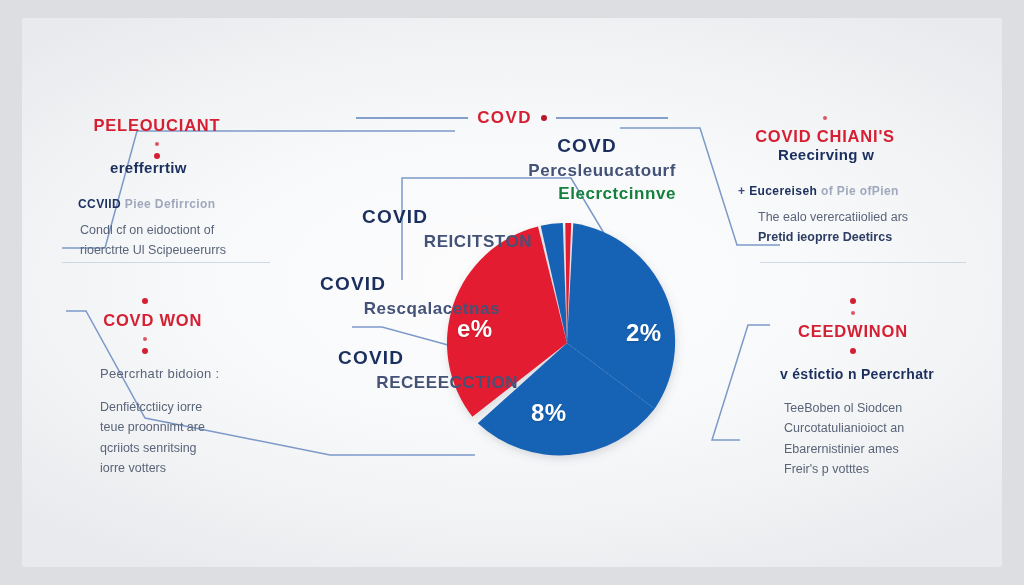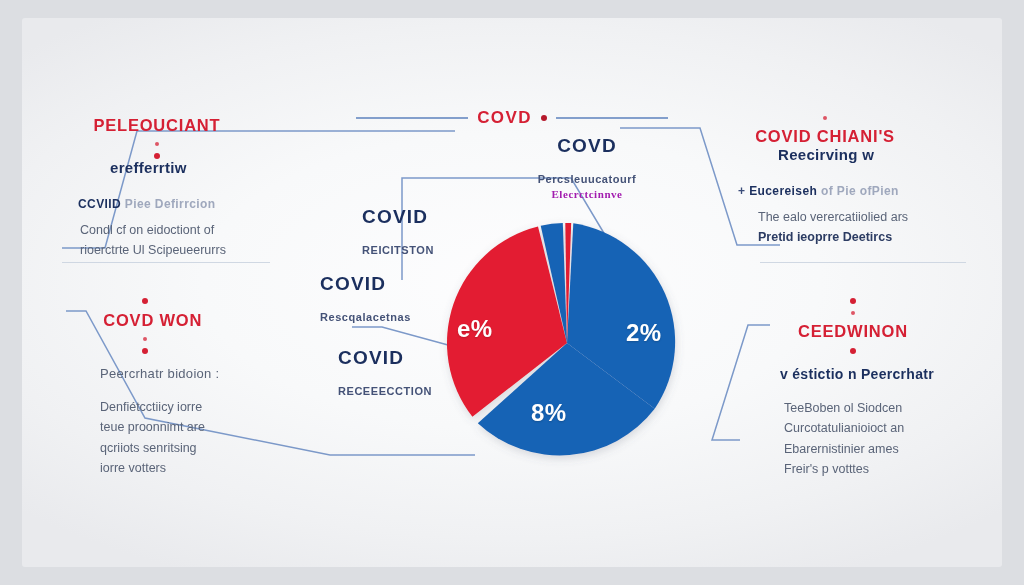--- a/index.html
+++ b/index.html
@@ -98,26 +98,27 @@
   
   .callout { position: absolute; }
   .callout .c-title {
     font-size: 19px;
     font-weight: bold;
     color: #1b2f5e;
     letter-spacing: 1.2px;
     line-height: 1.05;
   }
   .callout .c-sub {
-    font-size: 11px;
+    font-size: 17px;
     font-weight: bold;
     color: #445277;
     letter-spacing: .55px;
     line-height: 1.38;
-    margin-top: 16px;
+    margin-top: 3px;
+    text-align: right;
   }
   .callout.ta-c { text-align: center; }
   .callout.ta-l { text-align: left; }
 
   
   #top-label {
     position: absolute;
     left: 0; top: 108px;
     width: 1024px;
     display: flex;
@@ -282,21 +283,21 @@
       <span class="ln">Curcotatulianioioct an</span>
       <span class="ln">Ebarernistinier ames</span>
       <span class="ln">Freir's p votttes</span>
     </div>
   </div>
 
   <div class="callout ta-c" style="left:498px; top:136px; width:178px;">
     <div class="c-title">COVD</div>
     <div class="c-sub">
       <div>Percsleuucatourf</div>
-      <div style="color:#a21caf;font-family:Liberation Serif, serif;">Elecrctcinnve</div>
+      <div style="color:#15803d;">Elecrctcinnve</div>
     </div>
   </div>
 
   <div class="callout ta-l" style="left:362px; top:207px; width:170px;">
     <div class="c-title">COVID</div>
     <div class="c-sub">
       <div>REICITSTON</div>
     </div>
   </div>
 

